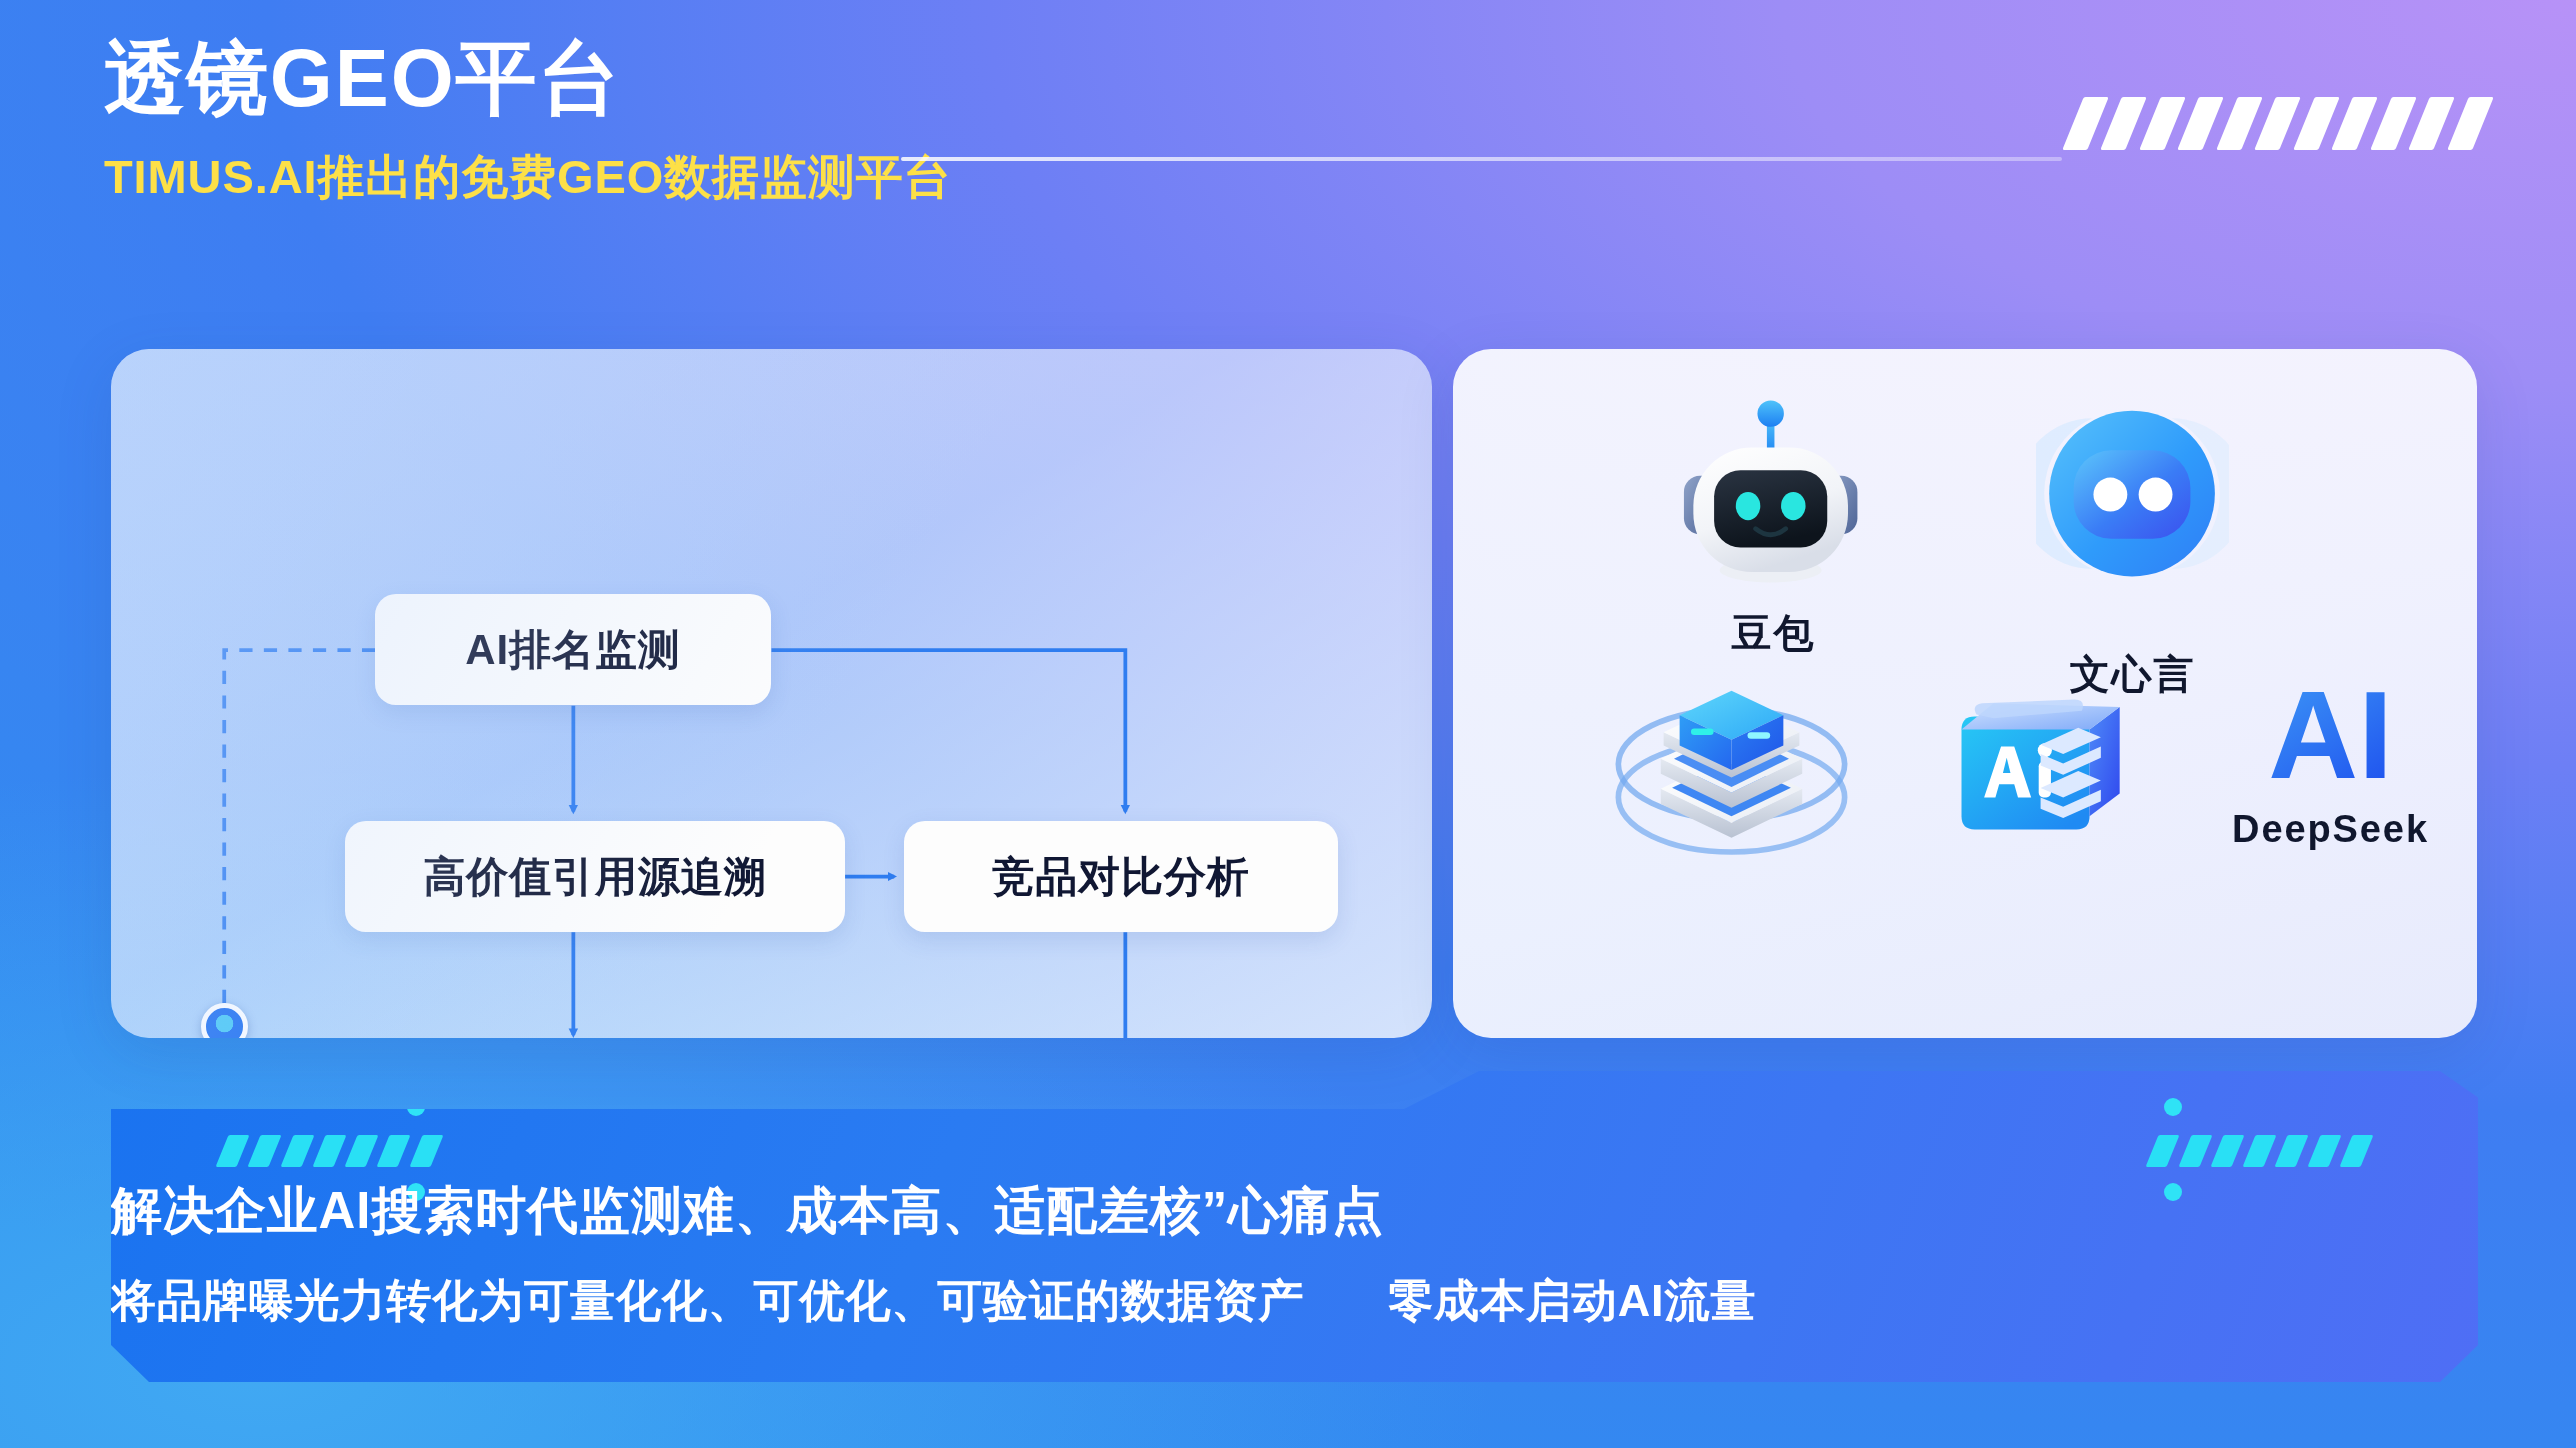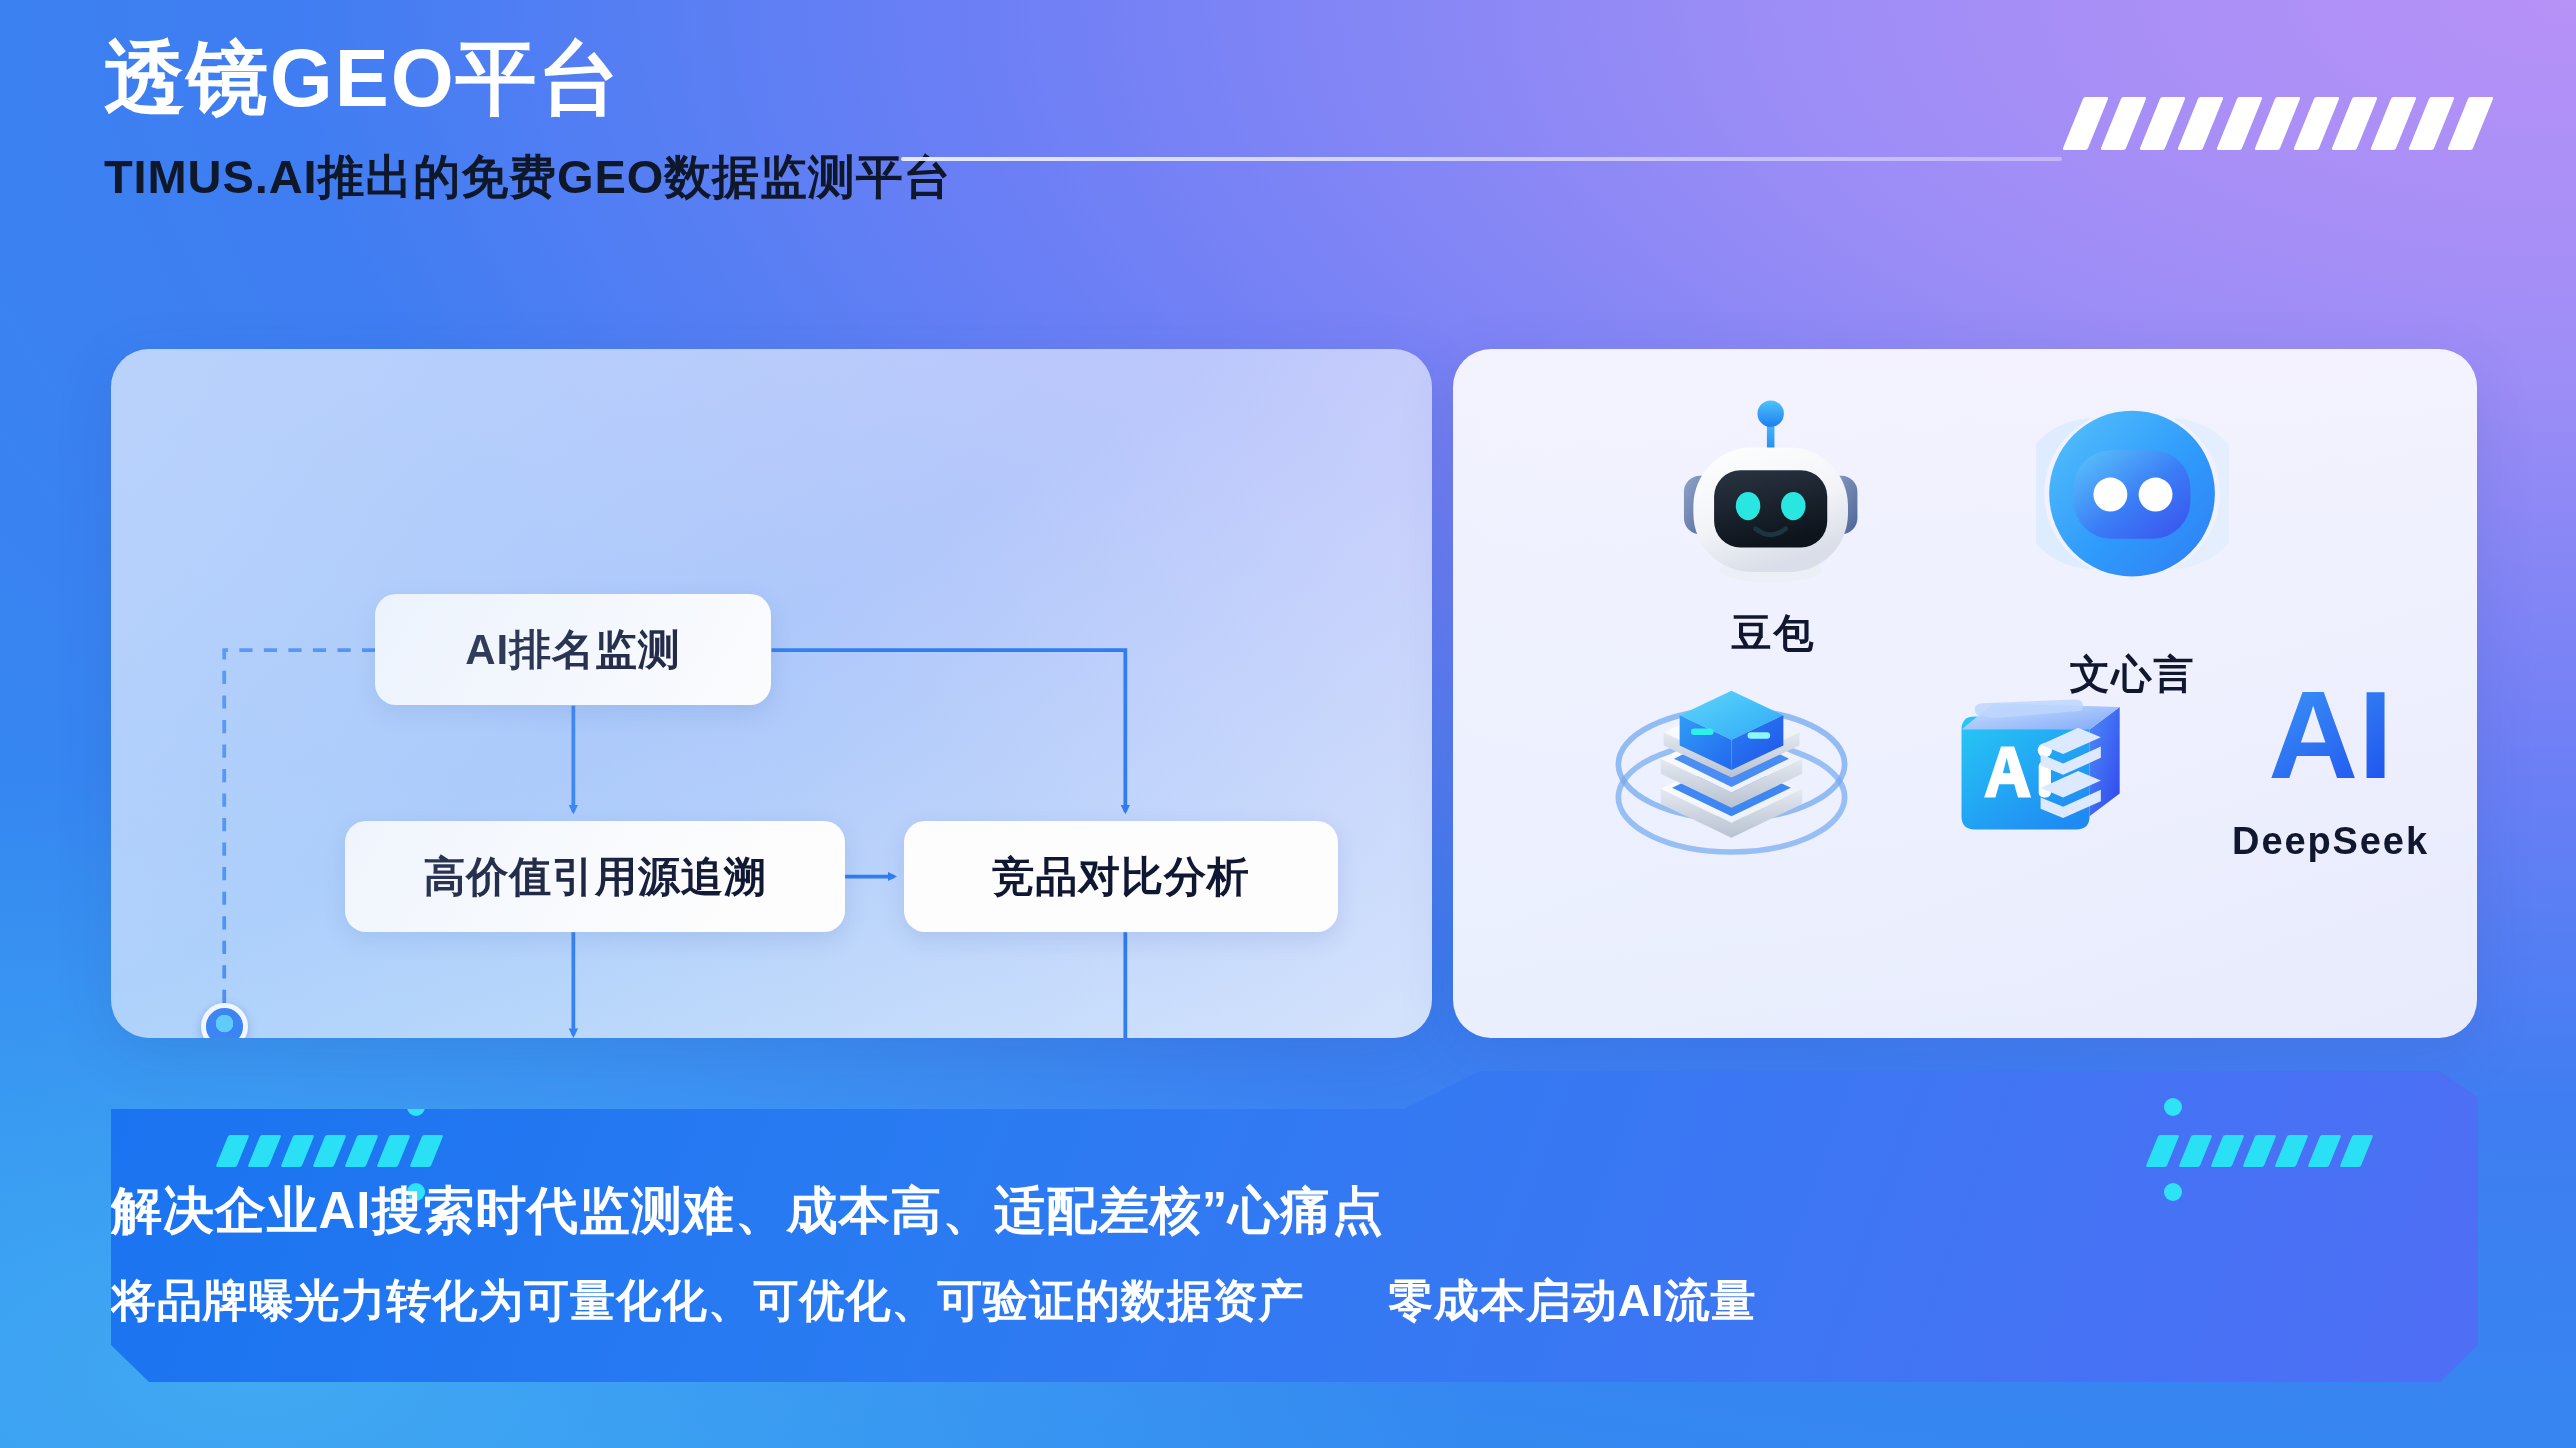--- a/index.html
+++ b/index.html
@@ -31,21 +31,21 @@
     font-size:81px; font-weight:bold; color:#ffffff; letter-spacing:1.9px;
     line-height:1.05; white-space:nowrap;
   }
   .title-rule {
     position:absolute; left:797px; top:121px; width:1161px; height:3.8px;
     background:linear-gradient(90deg, rgba(255,255,255,.85), rgba(255,255,255,.35));
     border-radius:1.9px;
   }
   .subtitle {
     margin-top:24.5px;
-    font-size:47px; font-weight:bold; color:#0f172a; letter-spacing:0.9px;
+    font-size:47px; font-weight:bold; color:#fde047; letter-spacing:0.9px;
     white-space:nowrap;
   }
   .hdr-stripes {
     position:absolute; right:0; top:59px; width:434px; height:57px;
     display:flex; gap:14px; align-items:center; justify-content:flex-end;
   }
   .hdr-stripes i {
     display:block; width:24.5px; height:53px; background:#ffffff;
     transform:skewX(-22deg); border-radius:1.9px;
   }
@@ -359,21 +359,21 @@
       <div class="logo-cell cell-deepseek">
         <svg width="217" height="132" viewBox="0 0 230 140">
           <defs>
             <linearGradient id="gDsA" x1="0" y1="0" x2="0.6" y2="1">
               <stop offset="0%" stop-color="#3f9bf7"></stop>
                 <stop offset="100%" stop-color="#2157ef"></stop>
             </linearGradient>
           </defs>
           <text x="115" y="116" text-anchor="middle" font-family="Liberation Sans, sans-serif" font-size="132" font-weight="bold" fill="url(#gDsA)">AI</text>
         </svg>
-        <div class="logo-cap" style="margin-top:19px;font-size:38px;">DeepSeek</div>
+        <div class="logo-cap" style="margin-top:7px;font-size:38px;">DeepSeek</div>
       </div>
 
     </div>
   </div>
 
   <div class="banner">
     <div class="banner-inner">
 
       <div class="deco left">
         <div class="stripes">

